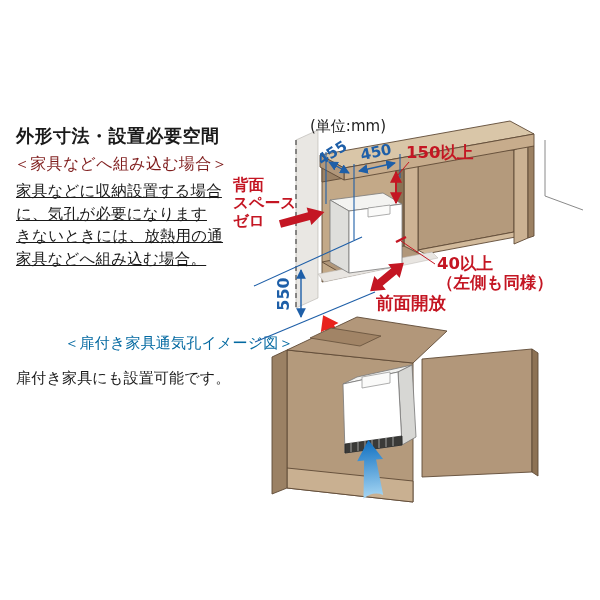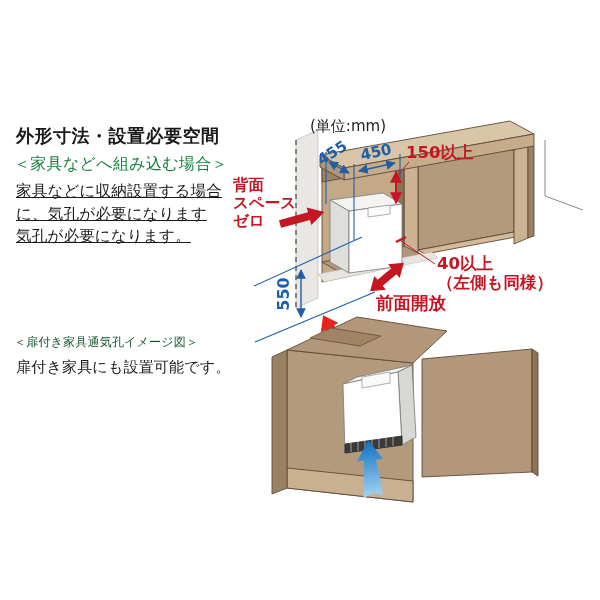--- a/index.html
+++ b/index.html
@@ -2,47 +2,48 @@
 <html lang="ja"><head>
 <meta charset="utf-8">
 <style>
   html,body{margin:0;padding:0;background:#fff;}
   #stage{
     position:relative;width:600px;height:512px;background:#ffffff;overflow:hidden;
     font-family:"DejaVu Sans","Liberation Sans",sans-serif;color:#1c1c1c;padding-left:43px;
   }
   .abs{position:absolute;}
   .sec-title{font-size:18px;font-weight:bold;letter-spacing:0.5px;color:#1a1a1a;}
-  .sec-sub{font-size:16px;color:#15803d;letter-spacing:0.3px;}
+  .sec-sub{font-size:16px;color:#7f1d1d;letter-spacing:0.3px;}
   .body-line{font-size:15.5px;line-height:22.5px;color:#1a1a1a;letter-spacing:0.2px;text-decoration:underline;}
-  .sec2-title{font-size:12px;color:#14532d;letter-spacing:0.2px;}
+  .sec2-title{font-size:15px;color:#0369a1;letter-spacing:0.2px;text-align:center;}
   .sec2-body{font-size:15px;color:#1a1a1a;letter-spacing:0.2px;}
   svg text{font-family:"DejaVu Sans","Liberation Sans",sans-serif;}
   .dim-blue{fill:#1e5fa8;font-weight:bold;}
   .lbl-red{fill:#c41623;font-weight:bold;}
   .lbl-black{fill:#222;}
 </style>
 </head>
 <body>
 
 <div id="stage">
 
   <div class="abs" style="left:16px;top:124px;width:270px;">
     <div class="sec-title">外形寸法・設置必要空間</div>
     <div class="sec-sub" style="margin-top:6px;margin-left:-2px;">＜家具などへ組み込む場合＞</div>
     <div style="margin-top:5px;">
       <div class="body-line">家具などに収納設置する場合</div>
       <div class="body-line">に、気孔が必要になります</div>
-      <div class="body-line">気孔が必要になります。</div>
+      <div class="body-line">きないときには、放熱用の通</div>
+      <div class="body-line">家具などへ組み込む場合。</div>
     </div>
   </div>
 
   <div class="abs" style="left:14px;top:334px;width:330px;">
     <div class="sec2-title">＜扉付き家具通気孔イメージ図＞</div>
-    <div class="sec2-body" style="margin-top:7px;margin-left:2px;">扉付き家具にも設置可能です。</div>
+    <div class="sec2-body" style="margin-top:16px;margin-left:2px;">扉付き家具にも設置可能です。</div>
   </div>
 
   <svg class="abs" style="left:225px;top:86px;" width="375" height="260" viewBox="0 0 375 260">
     <defs>
       <marker id="ab" viewBox="0 0 10 10" refX="9" refY="5" markerWidth="7" markerHeight="7" orient="auto-start-reverse">
         <path d="M0,0 L10,5 L0,10 z" fill="#1e5fa8"></path>
       </marker>
       <marker id="ar" viewBox="0 0 10 10" refX="9" refY="5" markerWidth="6" markerHeight="6" orient="auto-start-reverse">
         <path d="M0,0 L10,5 L0,10 z" fill="#c41623"></path>
       </marker>

